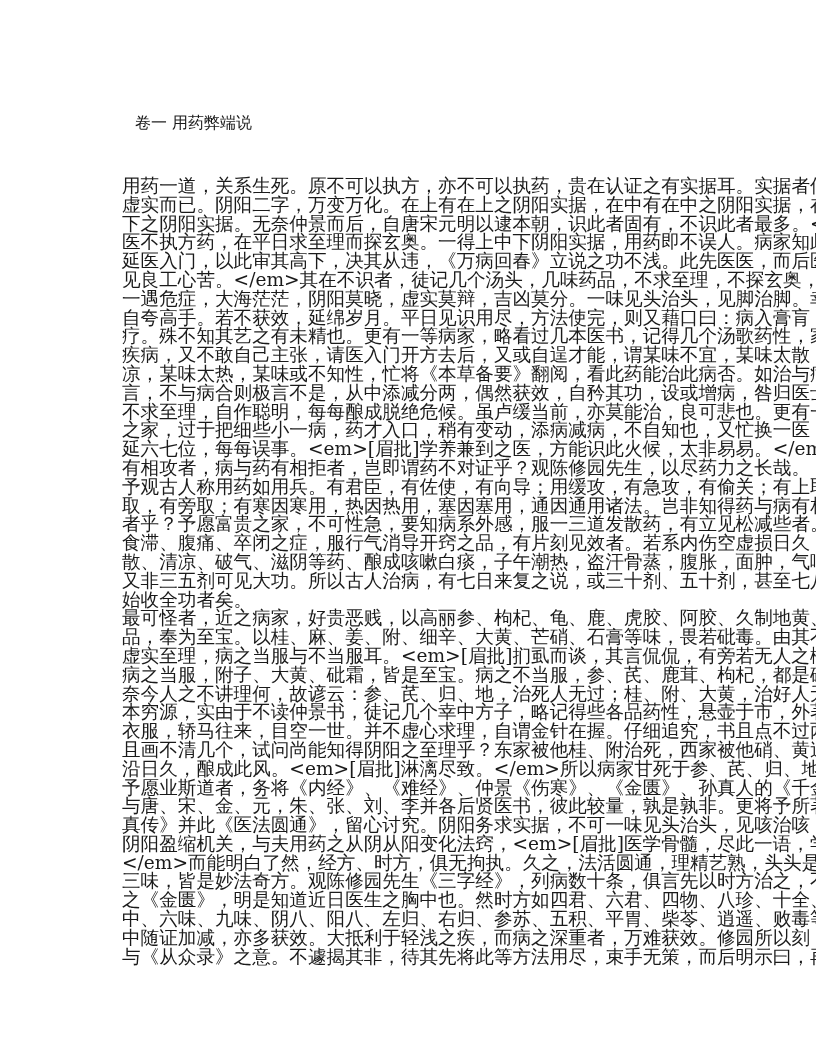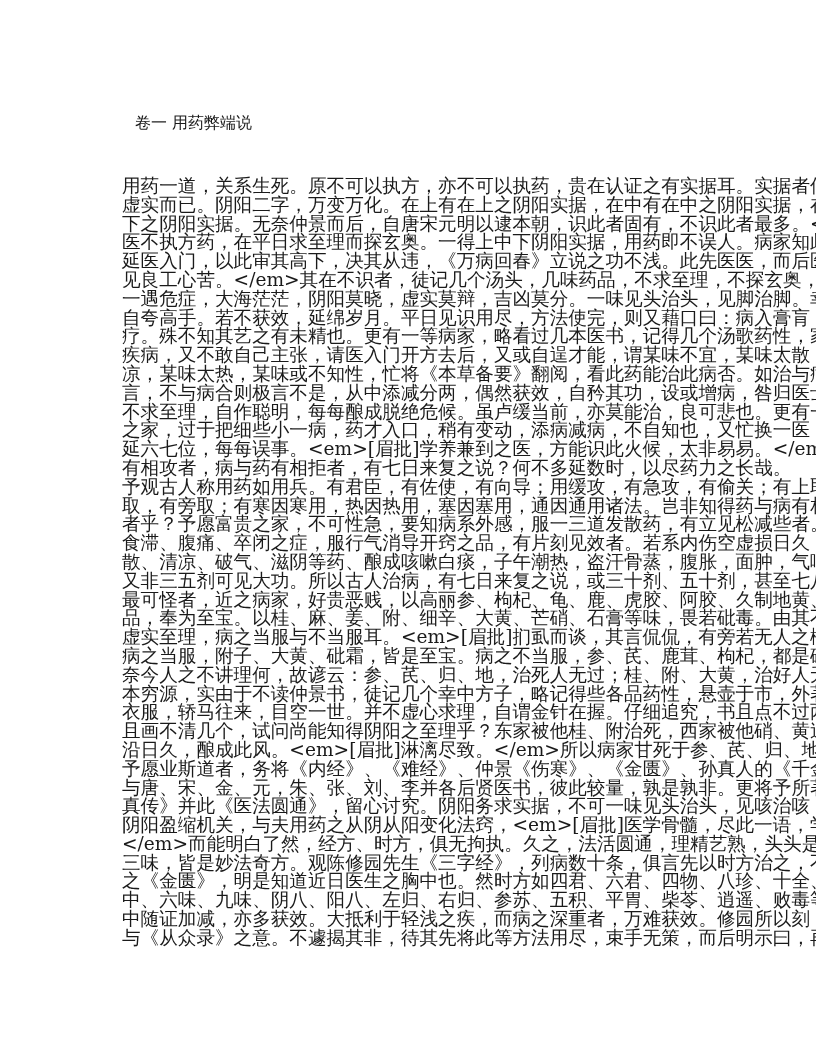--- a/index.html
+++ b/index.html
@@ -27,29 +27,30 @@
       <div class="line">见良工心苦。&lt;/em&gt;其在不识者，徒记几个汤头，几味药品，不求至理，不探玄奥，自谓知医。</div>
       <div class="line">一遇危症，大海茫茫，阴阳莫晓，虚实莫辩，吉凶莫分。一味见头治头，见脚治脚。幸而获效，</div>
       <div class="line">自夸高手。若不获效，延绵岁月。平日见识用尽，方法使完，则又藉口曰：病入膏肓，药所难</div>
       <div class="line">疗。殊不知其艺之有未精也。更有一等病家，略看过几本医书，记得几个汤歌药性，家人稍有</div>
       <div class="line">疾病，又不敢自己主张，请医入门开方去后，又或自逞才能，谓某味不宜，某味太散，某味太</div>
       <div class="line">凉，某味太热，某味或不知性，忙将《本草备要》翻阅，看此药能治此病否。如治与病合则不</div>
       <div class="line">言，不与病合则极言不是，从中添减分两，偶然获效，自矜其功，设或增病，咎归医士。此等</div>
       <div class="line">不求至理，自作聪明，每每酿成脱绝危候。虽卢缓当前，亦莫能治，良可悲也。更有一等富贵</div>
       <div class="line">之家，过于把细些小一病，药才入口，稍有变动，添病减病，不自知也，又忙换一医，甚至月</div>
       <div class="line">延六七位，每每误事。&lt;em&gt;[眉批]学养兼到之医，方能识此火候，太非易易。&lt;/em&gt;不知药与病</div>
-      <div class="line last">有相攻者，病与药有相拒者，有七日来复之说？何不多延数时，以尽药力之长哉。</div>
+      <div class="line last">有相攻者，病与药有相拒者，岂即谓药不对证乎？观陈修园先生，以尽药力之长哉。</div>
     </div>
   <div>
       <div class="line">予观古人称用药如用兵。有君臣，有佐使，有向导；用缓攻，有急攻，有偷关；有上取，有下</div>
       <div class="line">取，有旁取；有寒因寒用，热因热用，塞因塞用，通因通用诸法。岂非知得药与病有相拒相斗</div>
       <div class="line">者乎？予愿富贵之家，不可性急，要知病系外感，服一三道发散药，有立见松减些者。气滞、</div>
       <div class="line">食滞、腹痛、卒闭之症，服行气消导开窍之品，有片刻见效者。若系内伤空虚损日久，误服宣</div>
       <div class="line">散、清凉、破气、滋阴等药、酿成咳嗽白痰，子午潮热，盗汗骨蒸，腹胀，面肿，气喘等症，</div>
       <div class="line">又非三五剂可见大功。所以古人治病，有七日来复之说，或三十剂、五十剂，甚至七八十剂，</div>
+      <div class="line last">始收全功者矣。</div>
     </div>
   <div>
       <div class="line">最可怪者，近之病家，好贵恶贱，以高丽参、枸杞、龟、鹿、虎胶、阿胶、久制地黄、鹿茸等</div>
       <div class="line">品，奉为至宝。以桂、麻、姜、附、细辛、大黄、芒硝、石膏等味，畏若砒毒。由其不知阴阳</div>
       <div class="line">虚实至理，病之当服与不当服耳。&lt;em&gt;[眉批]扪虱而谈，其言侃侃，有旁若无人之概。&lt;/em&gt;</div>
       <div class="line">病之当服，附子、大黄、砒霜，皆是至宝。病之不当服，参、芪、鹿茸、枸杞，都是砒霜。无</div>
       <div class="line">奈今人之不讲理何，故谚云：参、芪、归、地，治死人无过；桂、附、大黄，治好人无功。溯</div>
       <div class="line">本穷源，实由于不读仲景书，徒记几个幸中方子，略记得些各品药性，悬壶于市，外著几件好</div>
       <div class="line">衣服，轿马往来，目空一世。并不虚心求理，自谓金针在握。仔细追究，书且点不过两篇，字</div>
       <div class="line">且画不清几个，试问尚能知得阴阳之至理乎？东家被他桂、附治死，西家被他硝、黄送命。相</div>

